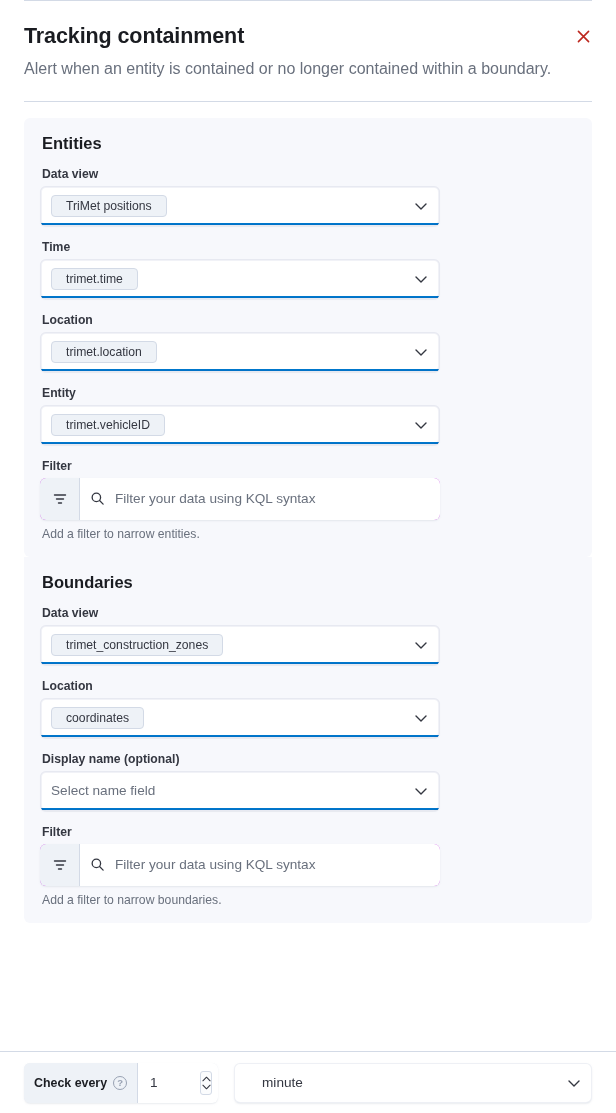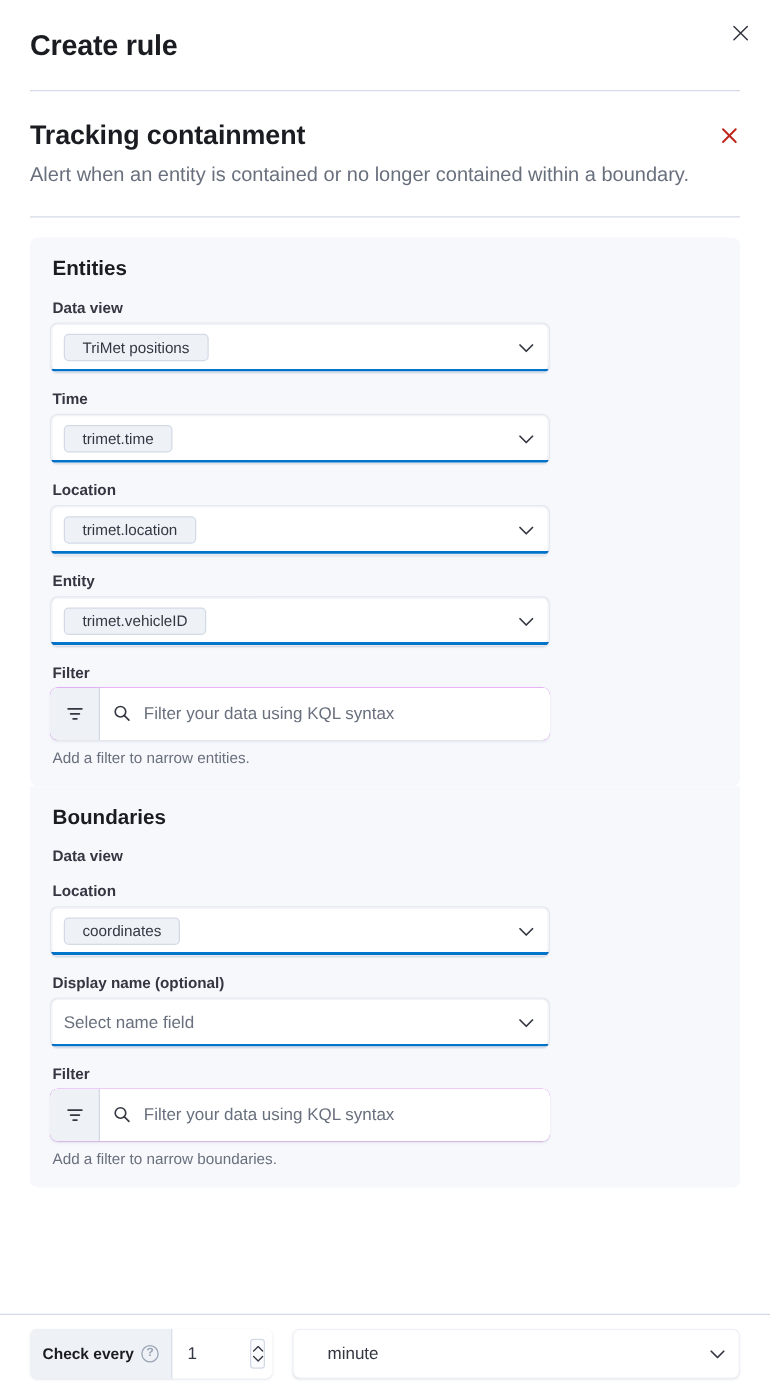--- a/index.html
+++ b/index.html
@@ -304,28 +304,20 @@
     font-size: 13.6px;
     color: #343741;
     cursor: pointer;
   }
 </style>
 </head>
 <body>
 
 <div class="flyout">
 
-  <div class="flyout-header">
-    <div class="flyout-title">Create rule</div>
-    <button class="close-btn" aria-label="Close">
-      <svg width="15" height="15" viewBox="0 0 16 16" fill="none" aria-hidden="true">
-        <path d="M2.3 2.3 L13.7 13.7 M13.7 2.3 L2.3 13.7" stroke="currentColor" stroke-width="1.3" stroke-linecap="round"></path>
-      </svg>
-    </button>
-  </div>
 
   <div class="flyout-body">
 
     <div class="top-rule"></div>
 
     <div class="section-head">
       <div class="section-title">Tracking containment</div>
       <div class="section-sub">Alert when an entity is contained or no longer contained within a boundary.</div>
       <button class="section-remove" aria-label="Remove">
         <svg width="15" height="15" viewBox="0 0 16 16" fill="none" aria-hidden="true">
@@ -410,20 +402,28 @@
         </div>
       </div>
     </div>
 
     <div class="panel-wrap" style="padding-top:0;">
       <div class="panel" style="border-top-left-radius:0;border-top-right-radius:0;">
         <div class="panel-title">Boundaries</div>
 
         <div class="field">
           <label class="field-label">Data view</label>
+          <div class="combo">
+            <span class="pill">trimet_construction_zones</span>
+            <span class="caret">
+              <svg width="16" height="16" viewBox="0 0 16 16" fill="none" aria-hidden="true">
+                  <path d="M3 6 L8 11 L13 6" stroke="currentColor" stroke-width="1.4" stroke-linecap="round" stroke-linejoin="round"></path>
+                </svg>
+            </span>
+          </div>
         </div>
 
         <div class="field">
           <label class="field-label">Location</label>
           <div class="combo">
             <span class="pill">coordinates</span>
             <span class="caret">
               <svg width="16" height="16" viewBox="0 0 16 16" fill="none" aria-hidden="true">
                   <path d="M3 6 L8 11 L13 6" stroke="currentColor" stroke-width="1.4" stroke-linecap="round" stroke-linejoin="round"></path>
                 </svg>

